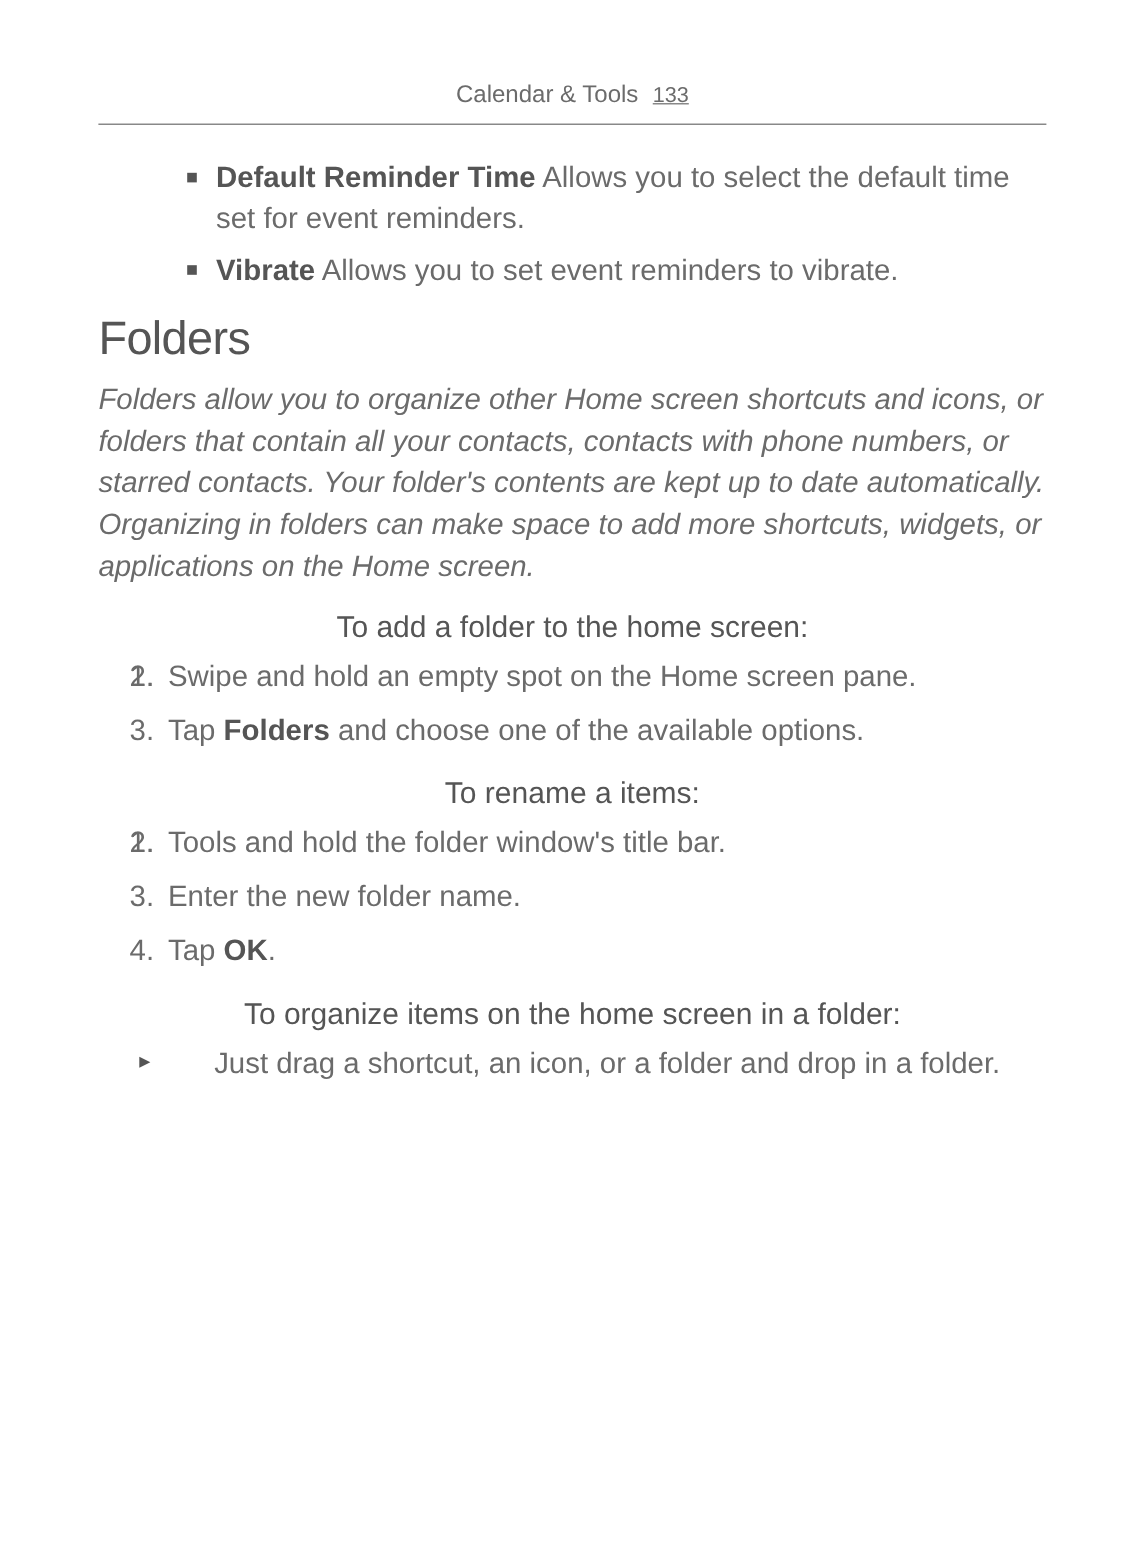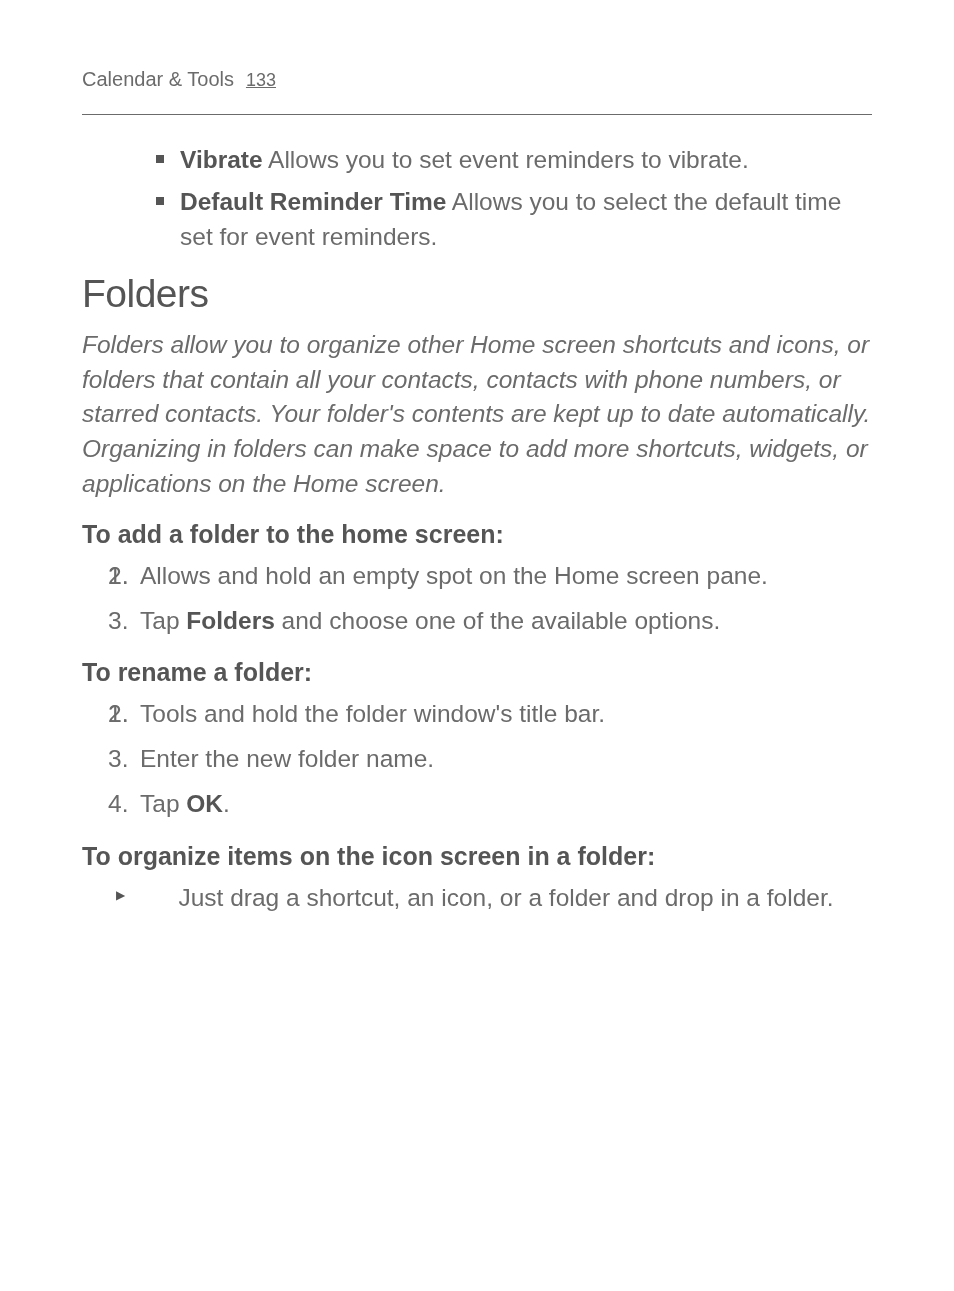--- a/index.html
+++ b/index.html
@@ -7,24 +7,24 @@
       font-family: 'Helvetica Neue', Arial, sans-serif;
       background: #ffffff;
       width: 954px;
       height: 1291px;
       padding: 68px 82px 0 82px;
       color: #6b6b6b;
       position: relative;
     }
     .header {
       display: flex;
-      justify-content: flex-start;
+      justify-content: center;
       align-items: baseline;
       border-bottom: 1.5px solid #6b6b6b;
-      padding-bottom: 23px;
+      padding-bottom: 12px;
       margin-bottom: 28px;
     }
     .header-title {
       font-size: 20px;
       color: #6b6b6b;
       margin-right: 12px;
     }
     .header-page {
       font-size: 18px;
       color: #6b6b6b;
@@ -64,24 +64,25 @@
     .intro {
       font-size: 24.5px;
       line-height: 1.42;
       color: #6b6b6b;
       margin-bottom: 18px;
       font-weight: 300;
       font-style: italic;
     }
     h2 {
       font-size: 25px;
-      font-weight: 700;
+      font-weight: 400;
       color: #555;
       margin-bottom: 10px;
       margin-top: 4px;
+      text-align: center;
     }
     .num-list {
       list-style: none;
       padding-left: 26px;
       margin-bottom: 20px;
     }
     .num-list li {
       position: relative;
       font-size: 24.5px;
       line-height: 1.42;
@@ -121,42 +122,42 @@
 </head>
 <body>
 
 <div class="header">
   <span class="header-title">Calendar &amp; Tools</span>
   <span class="header-page">133</span>
 </div>
 
 <ul class="bullet-list">
   <li>
-    <span class="bold">Vibrate</span><span> Allows you to set event reminders to vibrate.</span>
+    <span class="bold">Default Reminder Time</span><span> Allows you to select the default time set for event reminders.</span>
   </li>
   <li>
-    <span class="bold">Default Reminder Time</span><span> Allows you to select the default time set for event reminders.</span>
+    <span class="bold">Vibrate</span><span> Allows you to set event reminders to vibrate.</span>
   </li>
 </ul>
 
 <h1>Folders</h1>
 
 <p class="intro">Folders allow you to organize other Home screen shortcuts and icons, or folders that contain all your contacts, contacts with phone numbers, or starred contacts. Your folder's contents are kept up to date automatically. Organizing in folders can make space to add more shortcuts, widgets, or applications on the Home screen.</p>
 
 <h2>To add a folder to the home screen:</h2>
 <ol class="num-list">
   <li><span class="num">1.</span></li>
-  <li><span class="num">2.</span><span>Allows and hold an empty spot on the Home screen pane.</span></li>
+  <li><span class="num">2.</span><span>Swipe and hold an empty spot on the Home screen pane.</span></li>
   <li><span class="num">3.</span><span>Tap </span><span class="bold">Folders</span><span> and choose one of the available options.</span></li>
 </ol>
 
-<h2>To rename a folder:</h2>
+<h2>To rename a items:</h2>
 <ol class="num-list">
   <li><span class="num">1.</span></li>
   <li><span class="num">2.</span><span>Tools and hold the folder window's title bar.</span></li>
   <li><span class="num">3.</span><span>Enter the new folder name.</span></li>
   <li><span class="num">4.</span><span>Tap </span><span class="bold">OK</span><span>.</span></li>
 </ol>
 
-<h2>To organize items on the icon screen in a folder:</h2>
+<h2>To organize items on the home screen in a folder:</h2>
 <ul class="arrow-list">
   <li><span>Just drag a shortcut, an icon, or a folder and drop in a folder.</span></li>
 </ul>
 
 </body></html>

